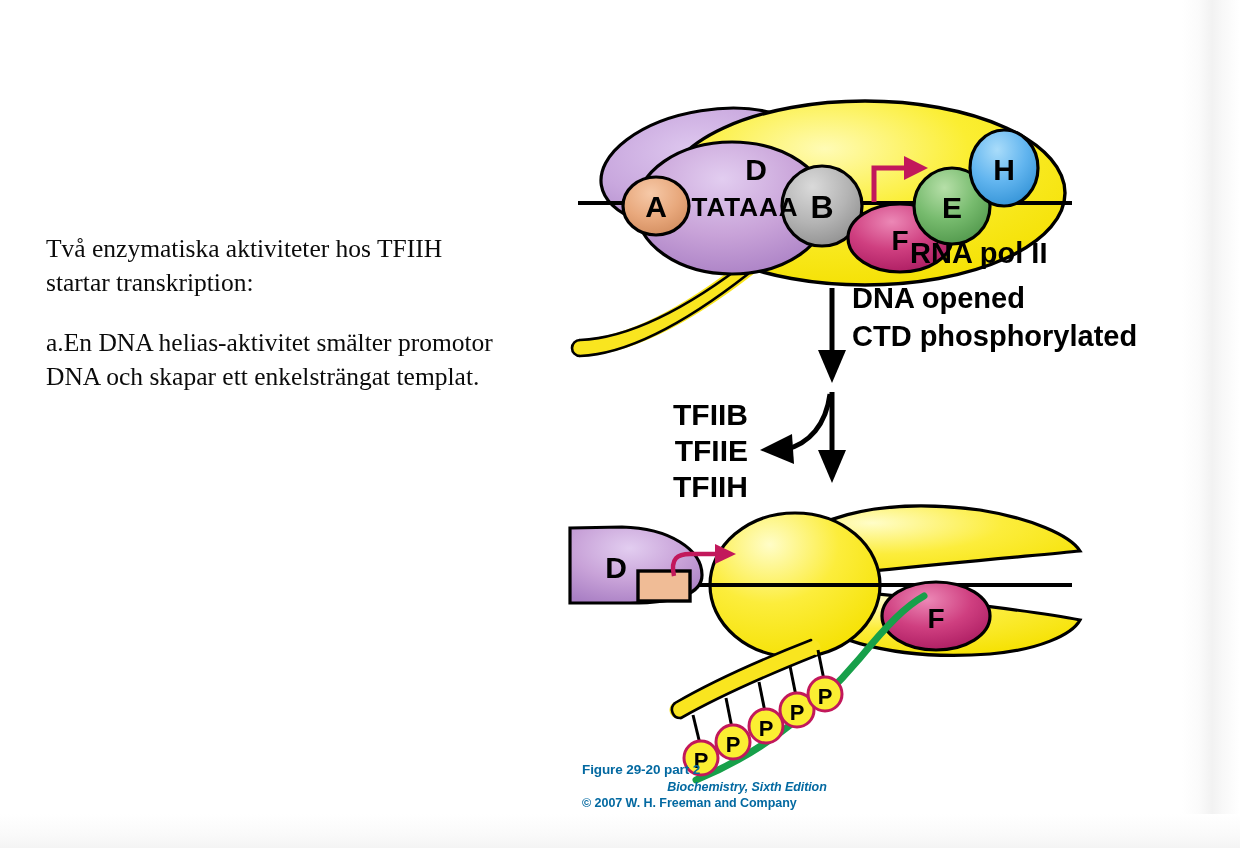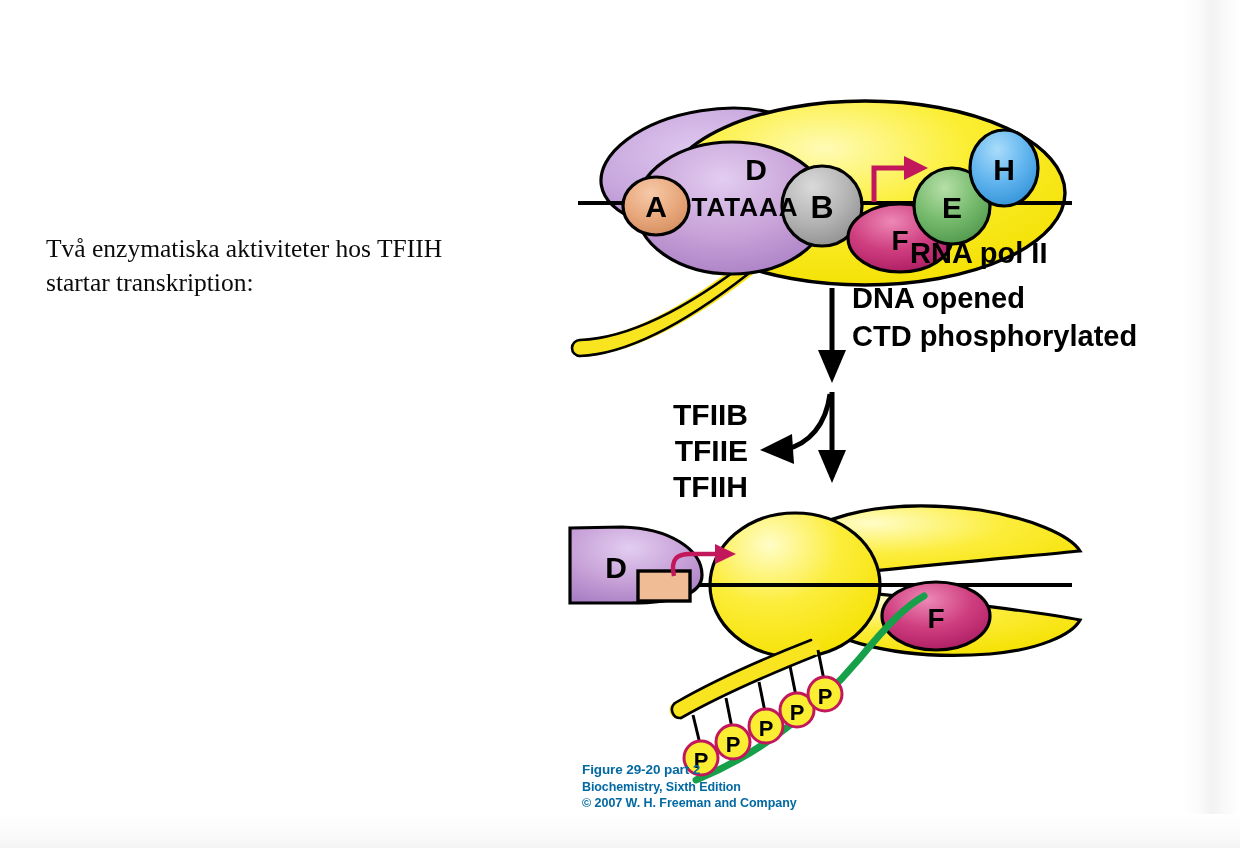--- a/index.html
+++ b/index.html
@@ -78,37 +78,40 @@
   }
   #cap-line1 {
     font-size: 13.5px;
     font-weight: bold;
     letter-spacing: -0.1px;
     line-height: 1.25;
   }
   #cap-line2 {
     font-size: 12.5px;
     font-weight: bold;
+    font-style: italic;
     letter-spacing: -0.1px;
     line-height: 1.3;
+    text-align: center;
   }
   #cap-line3 {
     font-size: 12.5px;
     line-height: 1.35;
     letter-spacing: -0.05px;
     font-weight: bold;
   }
 </style>
 </head>
 <body>
 
 <div id="slide">
 
   <div id="text-panel">
     <p>Två enzymatiska aktiviteter hos TFIIH startar transkription:</p>
+    <p>a.En DNA helias-aktivitet smälter promotor DNA och skapar ett enkelsträngat templat.</p>
   </div>
 
   <div id="figure">
     <svg width="640" height="770" viewBox="0 0 640 770" xmlns="http://www.w3.org/2000/svg">
       <defs>
         <radialGradient id="gradPurpleBig" cx="42%" cy="30%" r="75%">
           <stop offset="0%" stop-color="#ddc6ee"></stop>
           <stop offset="55%" stop-color="#c9a8de"></stop>
           <stop offset="100%" stop-color="#ab85c6"></stop>
         </radialGradient>

